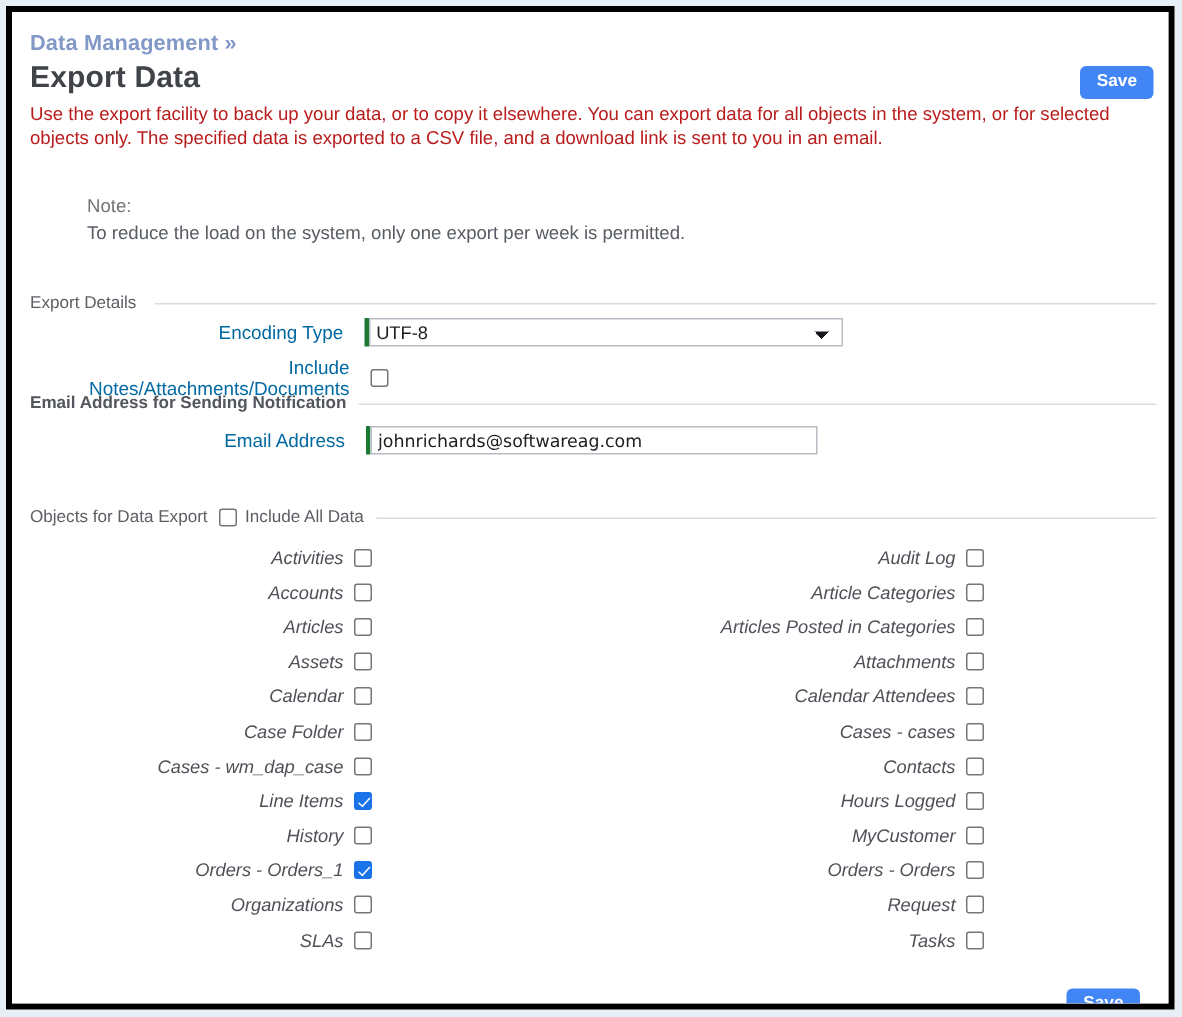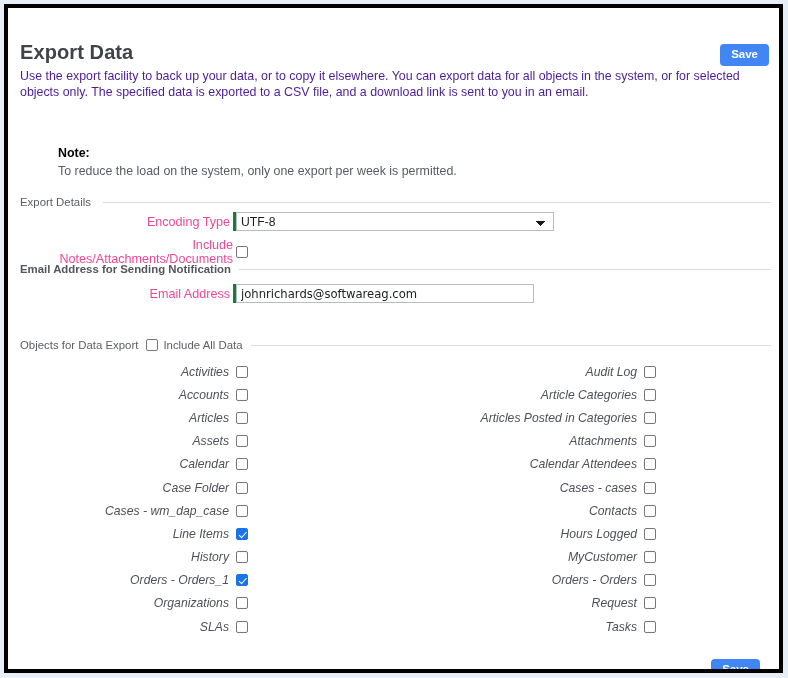--- a/index.html
+++ b/index.html
@@ -78,37 +78,36 @@
   }
   .btn-save-top { right: 10px; top: 36px; }
   .btn-save-bottom { right: 19px; top: 651px; }
 
   .intro {
     position: absolute;
     left: 12px;
     top: 60px;
     width: 752px;
     font-size: 12.4px;
-    color: #4c1d95;
+    color: #b91c1c;
     line-height: 16px;
   }
 
   .note-block {
     position: absolute;
     left: 50px;
     top: 121px;
     font-size: 12.4px;
     color: #585c63;
     line-height: 17.5px;
   }
   .note-title {
-    font-weight: bold;
-    color: #000000;
+    font-weight: normal;
+    color: #737373;
     display: block;
-    margin-top: 16px;
   }
 
   
   .section-head {
     position: absolute;
     left: 12px;
     right: 8px;
     display: flex;
     align-items: center;
     gap: 8px;
@@ -138,22 +137,22 @@
 
   
   .form-row {
     position: absolute;
     display: flex;
     align-items: center;
   }
   .fr-label {
     text-align: right;
     font-size: 12.6px;
-    color: #ec4899;
-    padding-right: 3px;
+    color: #0369a1;
+    padding-right: 14px;
   }
   .req-bar {
     width: 3px;
     align-self: stretch;
     background: #1d7a32;
     flex: 0 0 3px;
   }
 
   select.fld,
   input.fld {
@@ -243,20 +242,21 @@
     white-space: nowrap;
   }
 </style>
 </head>
 <body>
 
 <div class="screen">
   <div class="frame">
     <div class="page">
 
+      <div class="breadcrumb">Data Management »</div>
       <div class="page-title">Export Data</div>
       <button class="btn-save btn-save-top">Save</button>
 
       <div class="intro">Use the export facility to back up your data, or to copy it elsewhere. You can export data for all objects in the system, or for selected objects only. The specified data is exported to a CSV file, and a download link is sent to you in an email.</div>
 
       <div class="note-block">
         <span class="note-title">Note:</span>
         <span>To reduce the load on the system, only one export per week is permitted.</span>
       </div>
 

